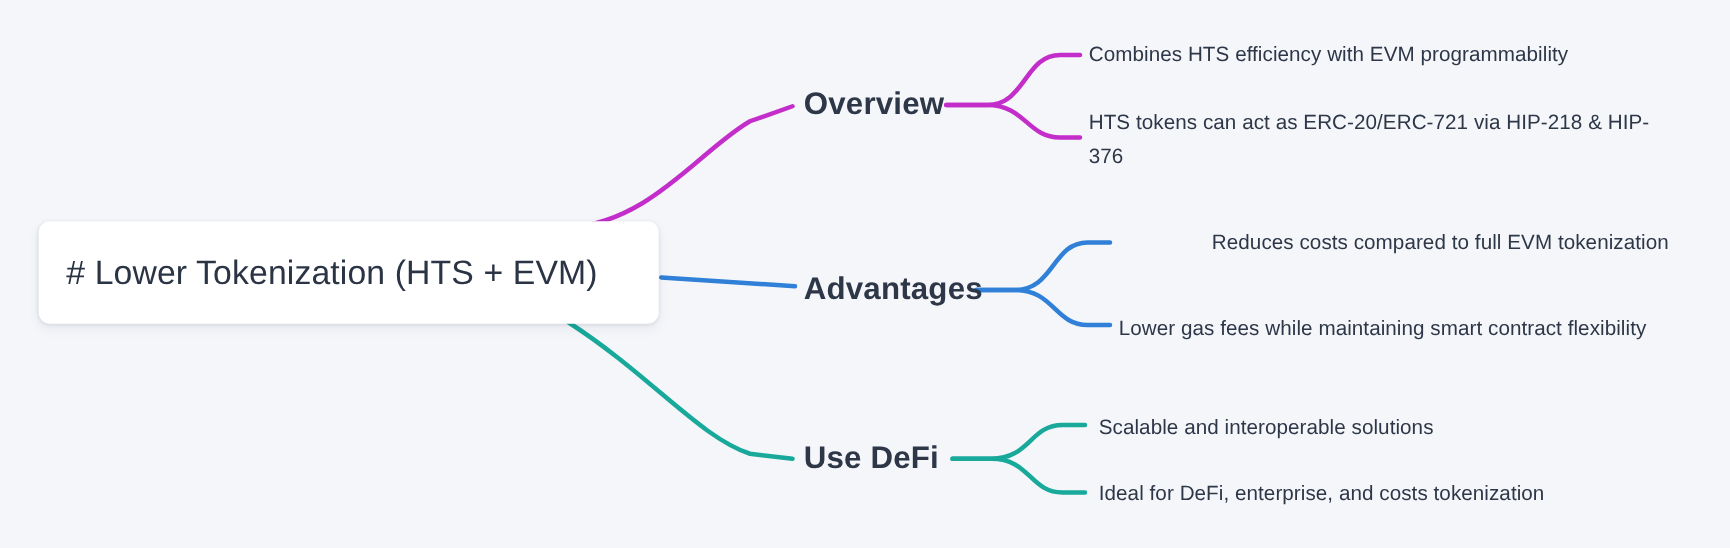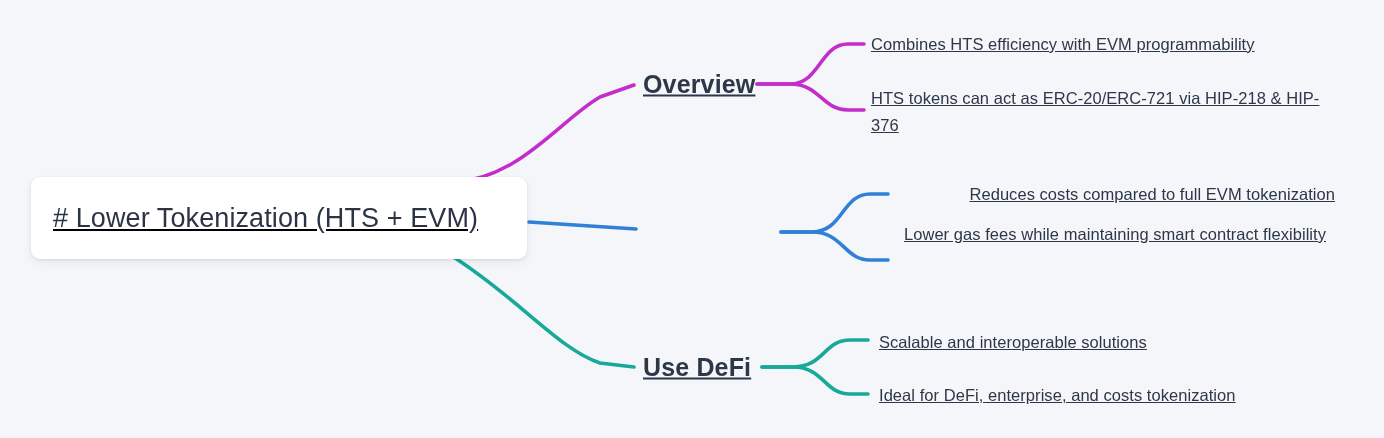--- a/index.html
+++ b/index.html
@@ -24,21 +24,20 @@
     position: absolute;
     left: 0;
     top: 0;
     width: 1384px;
     height: 438px;
     pointer-events: none;
   }
   .node {
     position: absolute;
     white-space: pre;
-    text-decoration: underline;
   }
 
   
   #root-node {
     left: 31px;
     top: 177px;
     width: 496px;
     height: 82px;
     background: #ffffff;
     border-radius: 9px;
@@ -75,21 +74,21 @@
     font-weight: 400;
     color: #2d3748;
     line-height: 27px;
     letter-spacing: 0.05px;
     white-space: normal;
     z-index: 4;
   }
   #leaf-ov-1 { left: 871px; top: 31px;  width: 470px; }
   #leaf-ov-2 { left: 871px; top: 85px;  width: 468px; }
   #leaf-ad-1 { left: 895px; top: 181px; width: 440px; text-align: right; }
-  #leaf-ad-2 { left: 895px; top: 221px; width: 440px; text-align: center; }
+  #leaf-ad-2 { left: 895px; top: 250px; width: 440px; }
   #leaf-uc-1 { left: 879px; top: 329px; width: 440px; }
   #leaf-uc-2 { left: 879px; top: 382px; width: 440px; }
 </style>
 </head>
 <body style="background: rgb(245, 246, 250);">
 
 <div id="mindmap" style="background: rgb(245, 246, 250);">
 
   <svg id="edges" viewBox="0 0 1384 438" width="1384" height="438" xmlns="http://www.w3.org/2000/svg">
 
@@ -104,20 +103,21 @@
     <path d="M 455,258 C 520,300 560,350 600,363 L 634,367" fill="none" stroke="#18a99b" stroke-width="3.6" stroke-linecap="round"></path>
     <path d="M 762,367 L 793,367 C 824,367 824,340 850,340 L 868,340" fill="none" stroke="#18a99b" stroke-width="3.6" stroke-linecap="round"></path>
     <path d="M 762,367 L 793,367 C 824,367 824,394 850,394 L 868,394" fill="none" stroke="#18a99b" stroke-width="3.6" stroke-linecap="round"></path>
   </svg>
 
   <div class="node" id="root-node" style="background: rgb(255, 255, 255);">
     <span id="root-label" style="color: rgb(43, 52, 69);"># Lower Tokenization (HTS + EVM)</span>
   </div>
 
   <div class="node branch-label" id="branch-overview">Overview</div>
+  <div class="node branch-label" id="branch-advantages">Advantages</div>
   <div class="node branch-label" id="branch-usecases">Use DeFi</div>
 
   <div class="node leaf-label" id="leaf-ov-1">Combines HTS efficiency with EVM programmability</div>
   <div class="node leaf-label" id="leaf-ov-2">HTS tokens can act as ERC-20/ERC-721 via HIP-218 &amp; HIP-376</div>
 
   <div class="node leaf-label" id="leaf-ad-1">Reduces costs compared to full EVM tokenization</div>
   <div class="node leaf-label" id="leaf-ad-2">Lower gas fees while maintaining smart contract flexibility</div>
 
   <div class="node leaf-label" id="leaf-uc-1">Scalable and interoperable solutions</div>
   <div class="node leaf-label" id="leaf-uc-2">Ideal for DeFi, enterprise, and costs tokenization</div>

